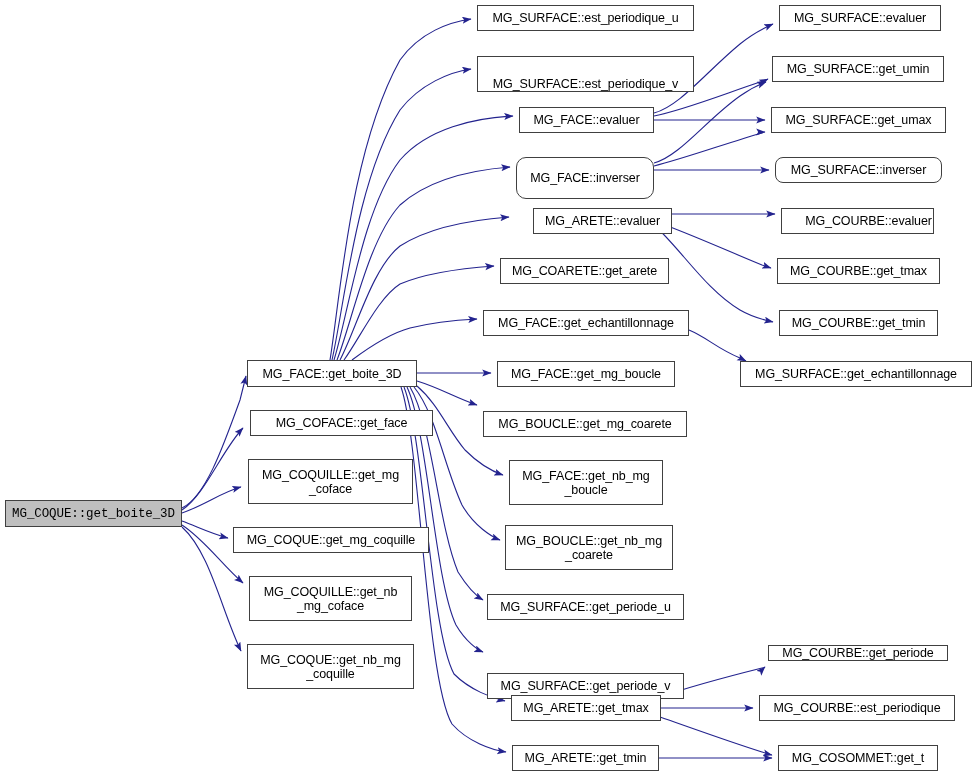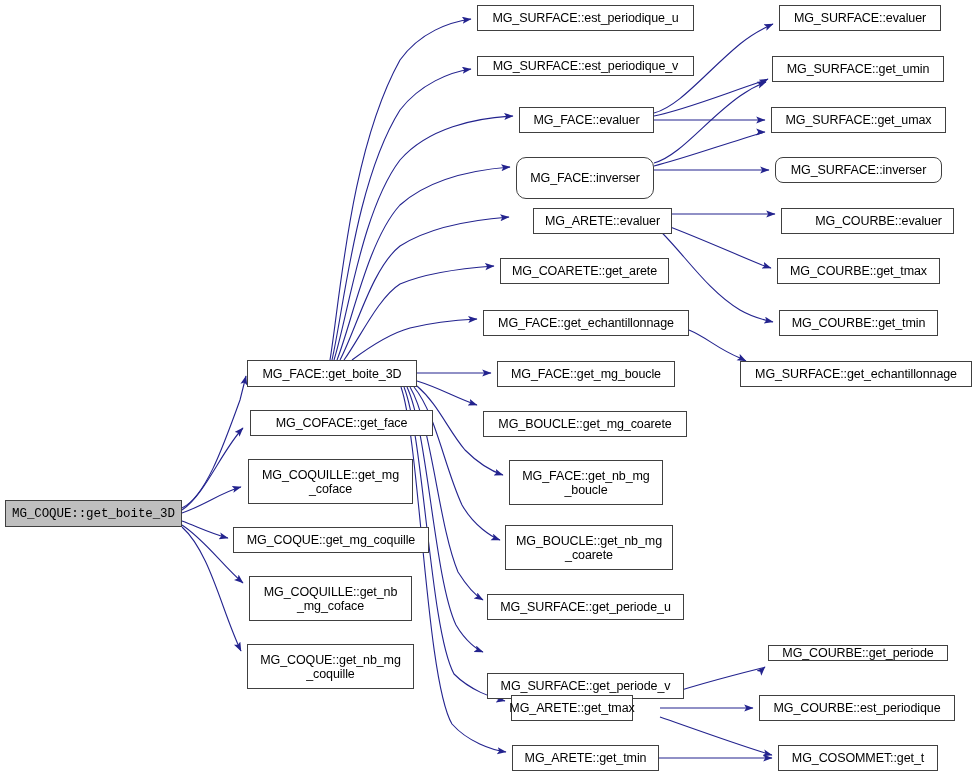--- a/index.html
+++ b/index.html
@@ -82,41 +82,41 @@
       <div class="node" style="left: 247px; top: 360px; width: 170px; height: 27px;"><span>MG_FACE::get_boite_3D</span></div>
       <div class="node" style="left: 250px; top: 410px; width: 183px; height: 26px;"><span>MG_COFACE::get_face</span></div>
       <div class="node" style="left: 248px; top: 459px; width: 165px; height: 45px;"><span>MG_COQUILLE::get_mg
 _coface</span></div>
       <div class="node" style="left: 233px; top: 527px; width: 196px; height: 26px;"><span>MG_COQUE::get_mg_coquille</span></div>
       <div class="node" style="left: 249px; top: 576px; width: 163px; height: 45px;"><span>MG_COQUILLE::get_nb
 _mg_coface</span></div>
       <div class="node" style="left: 247px; top: 644px; width: 167px; height: 45px;"><span>MG_COQUE::get_nb_mg
 _coquille</span></div>
       <div class="node" style="left: 477px; top: 5px; width: 217px; height: 26px;"><span>MG_SURFACE::est_periodique_u</span></div>
-      <div class="node" style="left: 477px; top: 56px; width: 217px; height: 20px;"><span>MG_SURFACE::est_periodique_v</span></div>
+      <div class="node" style="left: 477px; top: 56px; width: 217px; height: 36px; align-items: flex-end;"><span>MG_SURFACE::est_periodique_v</span></div>
       <div class="node" style="left: 519px; top: 107px; width: 135px; height: 26px;"><span>MG_FACE::evaluer</span></div>
       <div class="node" style="left: 516px; top: 157px; width: 138px; height: 42px; border-radius: 10px;"><span>MG_FACE::inverser</span></div>
       <div class="node" style="left: 533px; top: 208px; width: 139px; height: 26px;"><span>MG_ARETE::evaluer</span></div>
       <div class="node" style="left: 500px; top: 258px; width: 169px; height: 26px;"><span>MG_COARETE::get_arete</span></div>
       <div class="node" style="left: 483px; top: 310px; width: 206px; height: 26px;"><span>MG_FACE::get_echantillonnage</span></div>
       <div class="node" style="left: 497px; top: 361px; width: 178px; height: 26px;"><span>MG_FACE::get_mg_boucle</span></div>
       <div class="node" style="left: 483px; top: 411px; width: 204px; height: 26px;"><span>MG_BOUCLE::get_mg_coarete</span></div>
       <div class="node" style="left: 509px; top: 460px; width: 154px; height: 45px;"><span>MG_FACE::get_nb_mg
 _boucle</span></div>
       <div class="node" style="left: 505px; top: 525px; width: 168px; height: 45px;"><span>MG_BOUCLE::get_nb_mg
 _coarete</span></div>
       <div class="node" style="left: 487px; top: 594px; width: 197px; height: 26px;"><span>MG_SURFACE::get_periode_u</span></div>
       <div class="node" style="left: 487px; top: 645px; width: 197px; height: 26px; margin-top: 28px;"><span>MG_SURFACE::get_periode_v</span></div>
-      <div class="node" style="left: 511px; top: 695px; width: 122px; height: 26px;"><span>MG_ARETE::get_tmax</span></div>
+      <div class="node" style="left: 511px; top: 695px; width: 150px; height: 26px;"><span>MG_ARETE::get_tmax</span></div>
       <div class="node" style="left: 512px; top: 745px; width: 147px; height: 26px;"><span>MG_ARETE::get_tmin</span></div>
       <div class="node" style="left: 779px; top: 5px; width: 162px; height: 26px;"><span>MG_SURFACE::evaluer</span></div>
       <div class="node" style="left: 772px; top: 56px; width: 172px; height: 26px;"><span>MG_SURFACE::get_umin</span></div>
       <div class="node" style="left: 771px; top: 107px; width: 175px; height: 26px;"><span>MG_SURFACE::get_umax</span></div>
       <div class="node" style="left: 775px; top: 157px; width: 167px; height: 26px; border-radius: 8px;"><span>MG_SURFACE::inverser</span></div>
-      <div class="node" style="left: 781px; top: 208px; width: 173px; height: 26px; padding-left: 22px;"><span>MG_COURBE::evaluer</span></div>
+      <div class="node" style="left: 781px; top: 208px; width: 153px; height: 26px; padding-left: 22px;"><span>MG_COURBE::evaluer</span></div>
       <div class="node" style="left: 777px; top: 258px; width: 163px; height: 26px;"><span>MG_COURBE::get_tmax</span></div>
       <div class="node" style="left: 779px; top: 310px; width: 159px; height: 26px;"><span>MG_COURBE::get_tmin</span></div>
       <div class="node" style="left: 740px; top: 361px; width: 232px; height: 26px;"><span>MG_SURFACE::get_echantillonnage</span></div>
       <div class="node" style="left: 768px; top: 645px; width: 180px; height: 16px;"><span>MG_COURBE::get_periode</span></div>
       <div class="node" style="left: 759px; top: 695px; width: 196px; height: 26px;"><span>MG_COURBE::est_periodique</span></div>
       <div class="node" style="left: 778px; top: 745px; width: 160px; height: 26px;"><span>MG_COSOMMET::get_t</span></div>
     </div>
 </div>
 
 </body></html>

